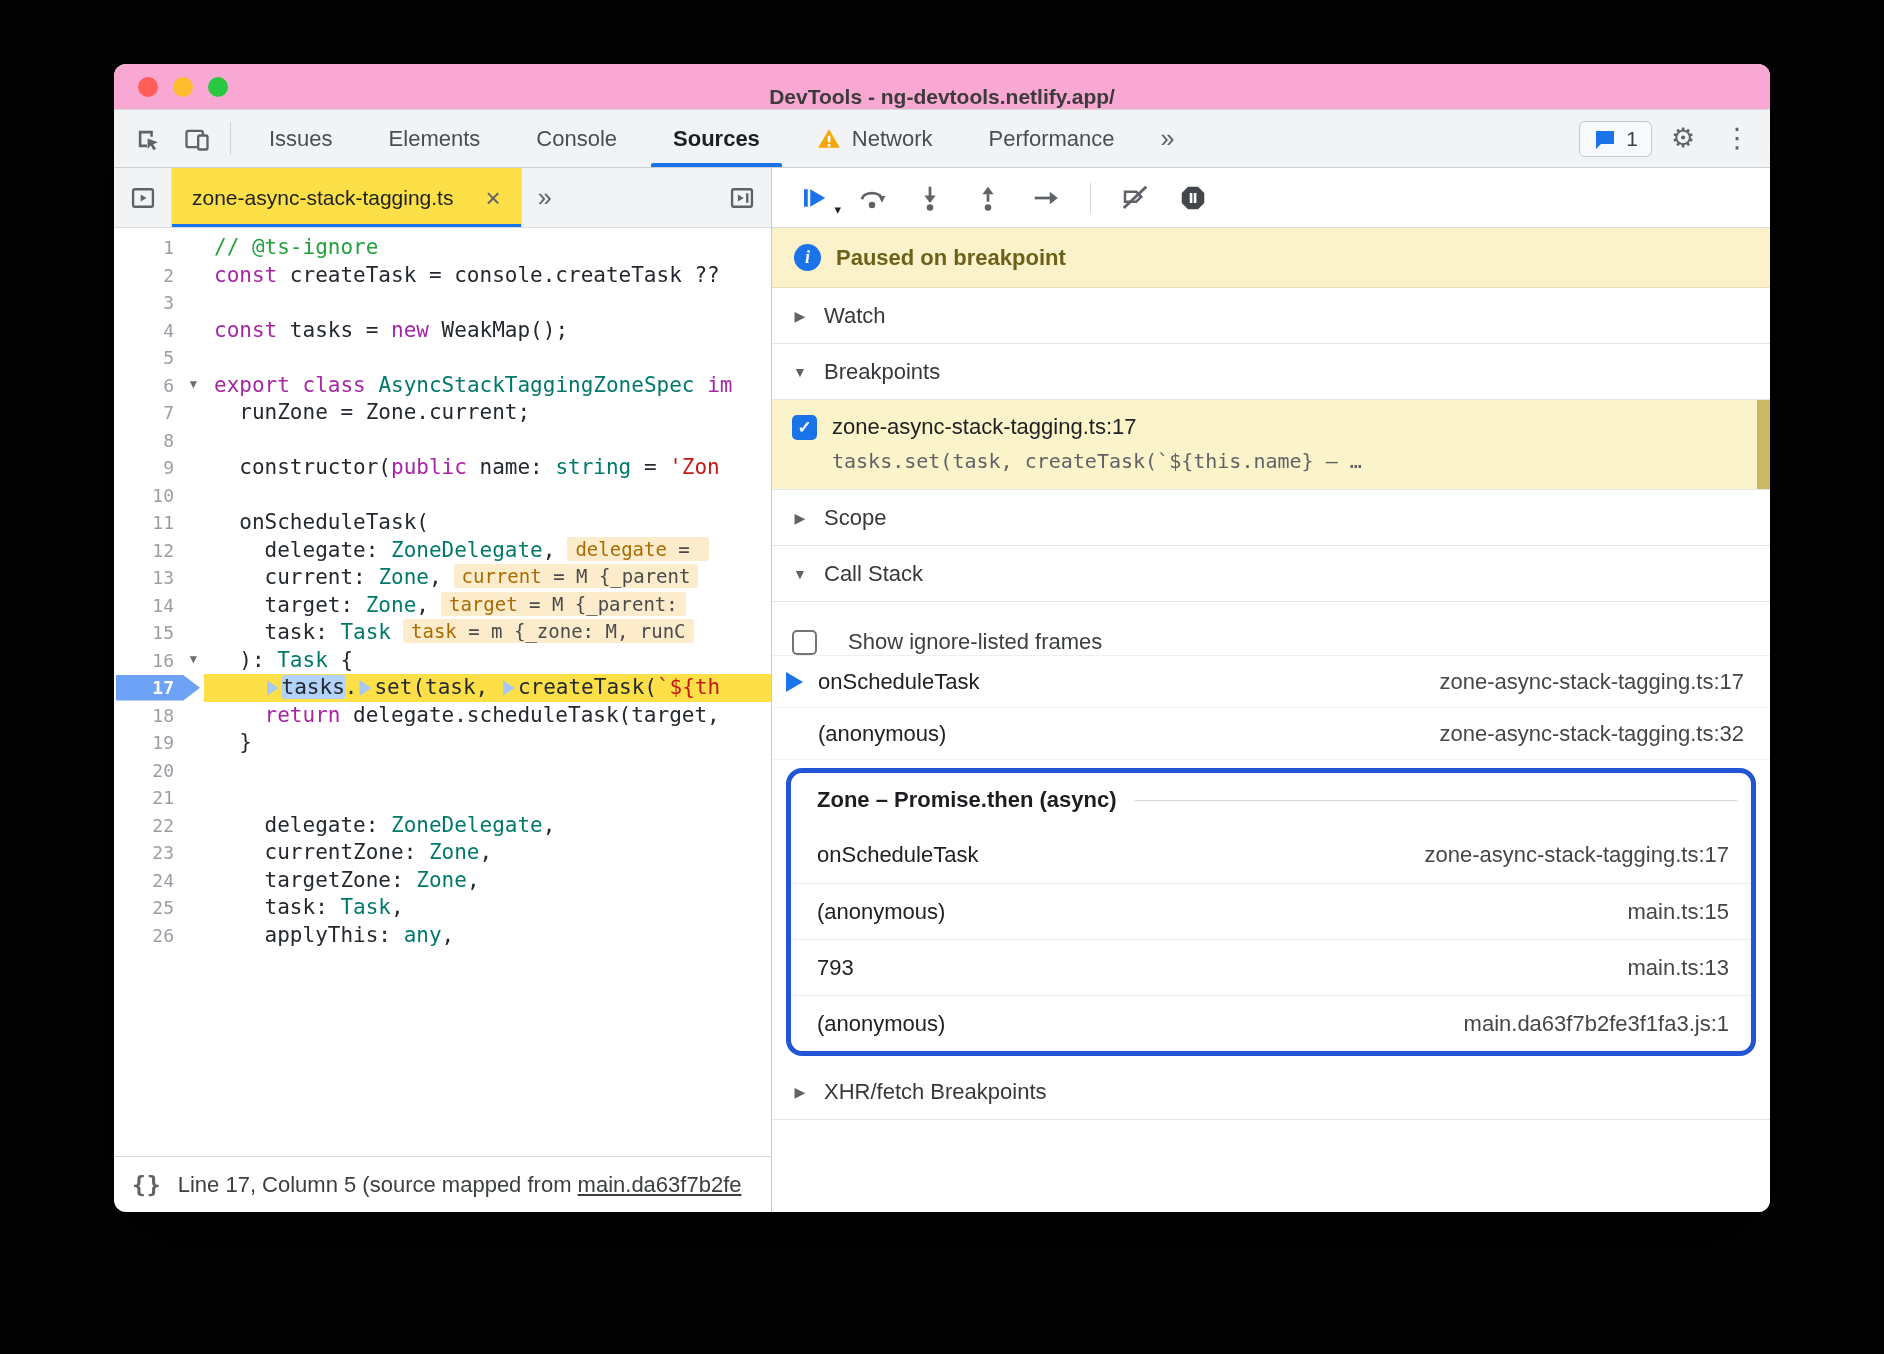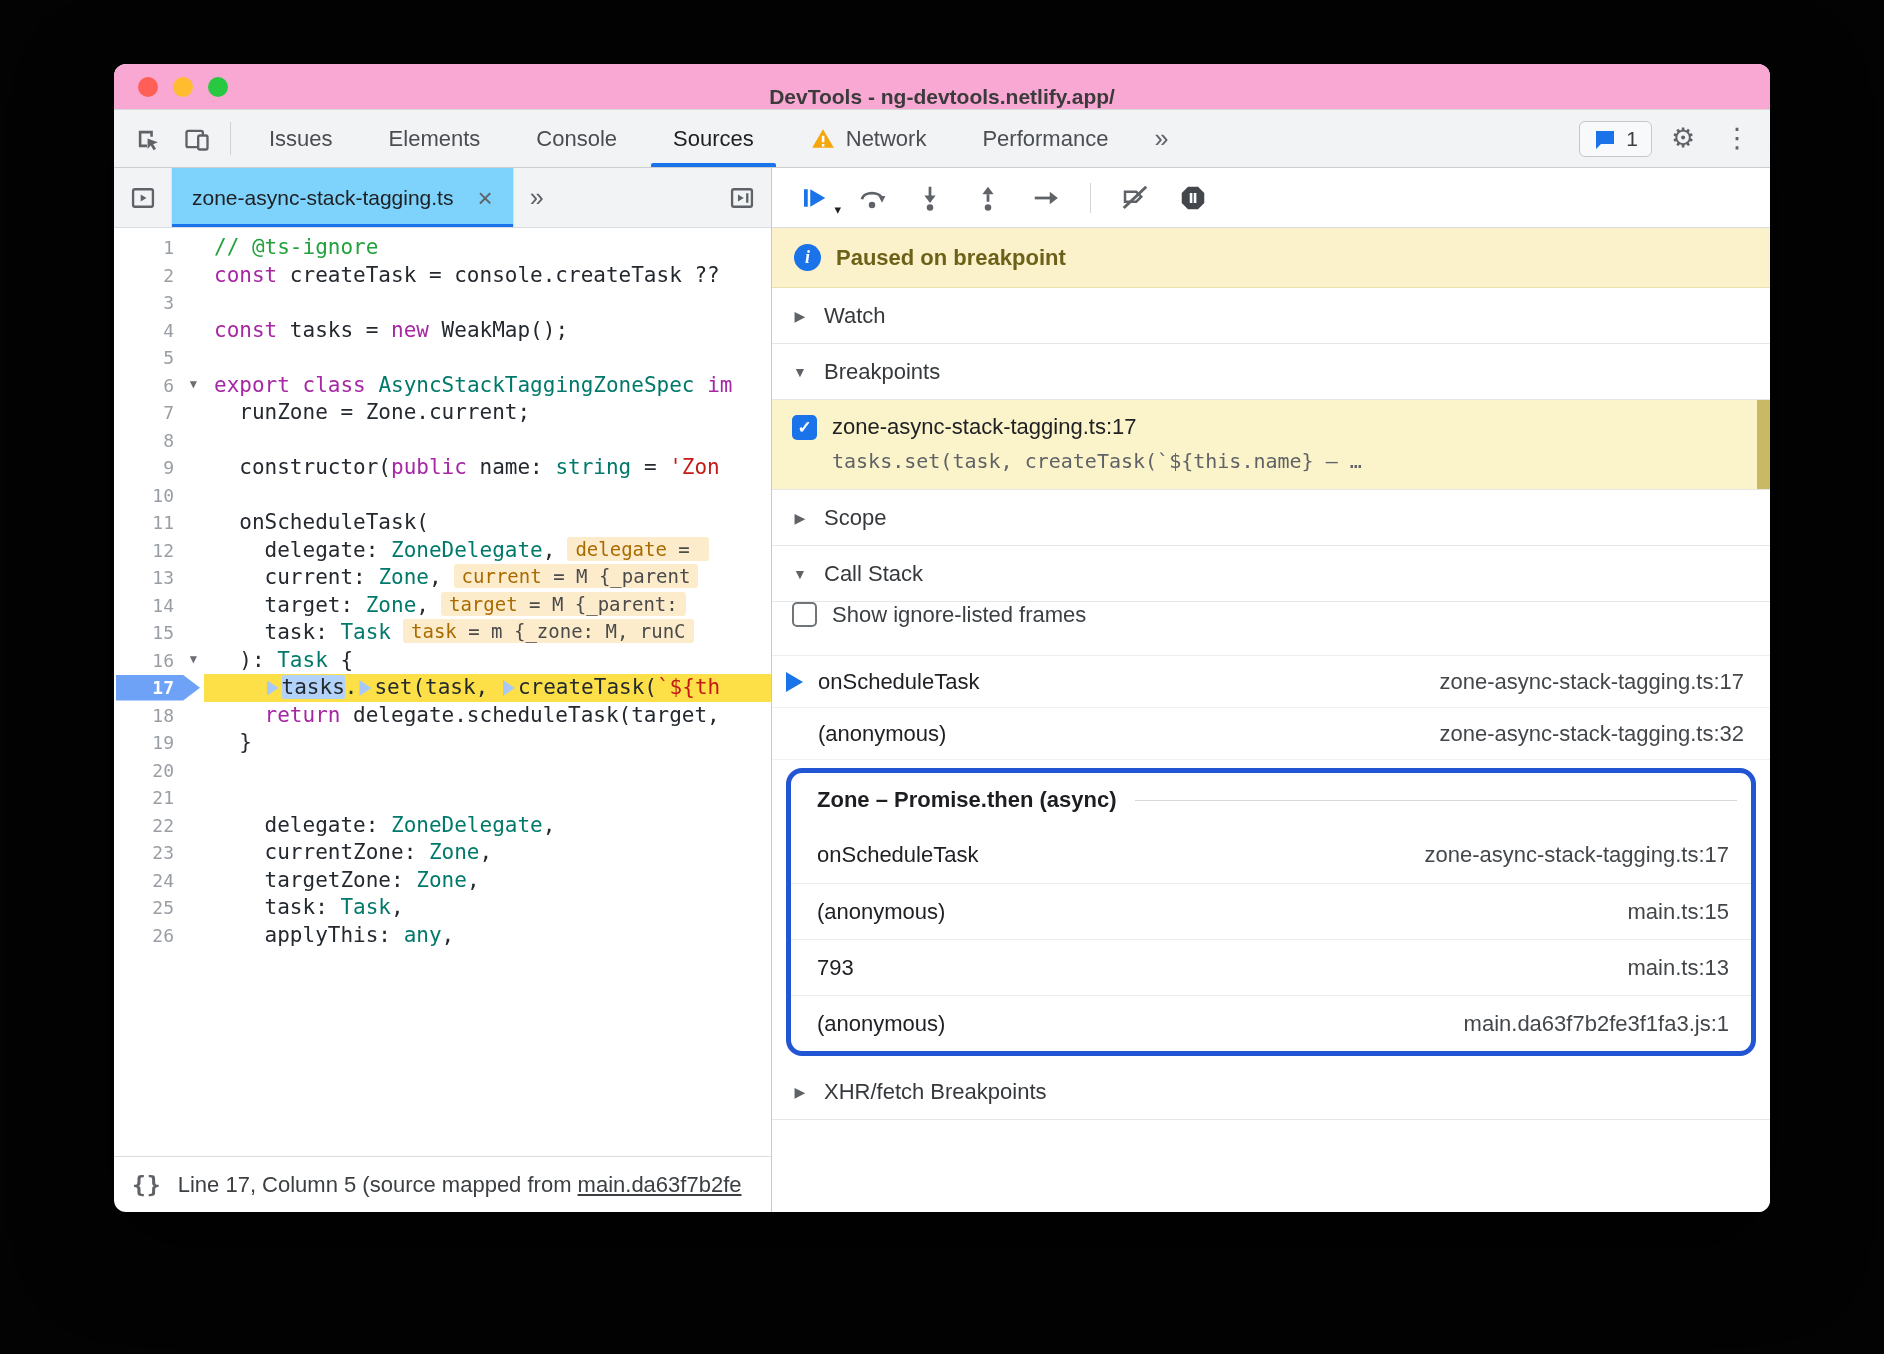--- a/index.html
+++ b/index.html
@@ -15,36 +15,36 @@
   .title{font-size:21px;font-weight:bold;color:#3b3b3b}
 
   
   .toolbar{flex:0 0 58px;background:#f1f3f4;border-bottom:1px solid #cccdd1;display:flex;align-items:stretch;padding:0 10px}
   .tb-group{display:flex;align-items:center;gap:4px}
   .iconbtn{width:46px;height:42px;display:flex;align-items:center;justify-content:center;border-radius:4px}
   .glyph{font-size:27px;color:#5f6368;line-height:1}
   .tb-sep{width:1px;background:#cfd1d4;margin:12px 10px}
   .tabs{display:flex;align-items:stretch}
   .tab{display:flex;align-items:center;gap:10px;padding:0 28px;font-size:22px;color:#4a4d51;position:relative}
-  .tab.selected{color:#1c1e21;font-weight:400}
+  .tab.selected{color:#1c1e21;font-weight:700}
   .tab.selected::after{content:"";position:absolute;left:6px;right:6px;bottom:0;height:4px;background:#1a73e8;border-radius:2px 2px 0 0}
   .tab.overflow{padding:0 18px;font-size:25px;color:#5f6368}
   .tb-right{margin-left:auto;display:flex;align-items:center;gap:8px}
   .msg-badge{display:flex;align-items:center;gap:9px;border:1px solid #c4c7cb;border-radius:6px;padding:5px 13px;font-size:21px;color:#3c4043;background:#f8f9fa}
 
   
   .content{flex:1;display:flex;min-height:0}
   .left-panel{flex:0 0 658px;max-width:658px;border-right:1px solid #c6c9cd;display:flex;flex-direction:column;min-width:0}
   .right-panel{flex:1;display:flex;flex-direction:column;min-width:0;background:#fff;overflow:hidden}
 
   
   .file-tabbar{flex:0 0 60px;border-bottom:1px solid #d9dce0;background:#f1f3f4;display:flex;align-items:stretch}
   .pane-btn{width:58px;display:flex;align-items:center;justify-content:center}
   .pane-btn.left{border-right:1px solid #e2e2e2}
-  .file-tab{display:flex;align-items:center;gap:24px;padding:0 20px;background:#7dd3fc;border-right:1px solid #d9dce0;position:relative;font-size:21px;color:#202124}
+  .file-tab{display:flex;align-items:center;gap:32px;padding:0 20px;background:#fde047;border-right:1px solid #d9dce0;position:relative;font-size:21px;color:#202124}
   .file-tab::after{content:"";position:absolute;left:0;right:0;bottom:0;height:3px;background:#1a73e8}
   .tab-close{font-size:26px;color:#5f6368;line-height:1}
   .chev{display:flex;align-items:center;padding:0 16px;font-size:25px;color:#5f6368}
   .ft-spacer{flex:1}
 
   
   .editor{flex:1;overflow:hidden;font-family:"DejaVu Sans Mono",monospace;font-size:21px;padding-top:6px;position:relative;background:#fff}
   .cl-line{display:flex;height:27.5px;line-height:27.5px;white-space:pre}
   .cl-gut{flex:0 0 90px;position:relative;display:flex;align-items:center;justify-content:flex-end;padding-right:30px;color:#999ea4;font-size:18px}
   .fold{position:absolute;right:7px;top:50%;transform:translateY(-50%);font-size:12px;color:#6b6f73}
@@ -74,21 +74,21 @@
   .info-icon{flex:0 0 27px;height:27px;border-radius:50%;background:#1a73e8;color:#fff;display:flex;align-items:center;justify-content:center;font-size:18px;font-family:"Liberation Serif",serif;font-style:italic;font-weight:bold}
   .sec-h{flex:0 0 56px;border-bottom:1px solid #e4e6e8;display:flex;align-items:center;gap:16px;padding:0 20px;font-size:22px;color:#36393c}
   .tri{width:16px;font-size:14px;color:#5f6368;text-align:center}
   .bp-item{flex:0 0 auto;background:#fbf3c9;border-bottom:1px solid #e4e6e8;padding:14px 26px 16px 20px;position:relative}
   .bp-row1{display:flex;align-items:center;gap:15px;font-size:22px;color:#202124}
   .checkbox{width:25px;height:25px;border-radius:5px;flex:0 0 auto;display:flex;align-items:center;justify-content:center}
   .checkbox.checked{background:#1a73e8;color:#fff;font-size:17px;font-weight:bold}
   .checkbox.unchecked{background:#fff;border:2.5px solid #70757a}
   .bp-code{margin:9px 0 0 40px;font-family:"DejaVu Sans Mono",monospace;font-size:20px;color:#5f6368;white-space:nowrap;overflow:hidden}
   .bp-strip{position:absolute;right:0;top:0;bottom:0;width:13px;background:#c9b964}
-  .cs-check{flex:0 0 54px;display:flex;align-items:flex-start;gap:15px;padding:0 20px;font-size:22px;color:#3c4043;border-bottom:1px solid #efefef}
+  .cs-check{flex:0 0 54px;display:flex;align-items:flex-end;gap:31px;padding:0 20px;font-size:22px;color:#3c4043;border-bottom:1px solid #efefef}
   .frame{height:52px;display:flex;align-items:center;padding:0 26px 0 46px;font-size:22px;color:#202124;position:relative;border-bottom:1px solid #f0f1f2}
   .frame .loc{margin-left:auto;color:#44474a;padding-left:20px;white-space:nowrap}
   .cur-arrow{position:absolute;left:14px;top:50%;transform:translateY(-50%);width:0;height:0;border-left:17px solid #1a73e8;border-top:10px solid transparent;border-bottom:10px solid transparent}
   .async-box{flex:0 0 auto;margin:8px 14px;border:5px solid #2255d4;border-radius:16px;overflow:hidden;background:#fff}
   .async-h{height:54px;display:flex;align-items:center;gap:18px;padding:0 14px 0 26px}
   .async-label{font-size:22px;font-weight:bold;color:#1c1e21;white-space:nowrap}
   .async-line{flex:1;height:1px;background:#d5d7d9}
   .async-box .frame{height:56px;padding:0 22px 0 26px;border-bottom:none;border-top:1px solid #ececec}
   .async-box .frame:first-child{border-top:none}
 </style>

